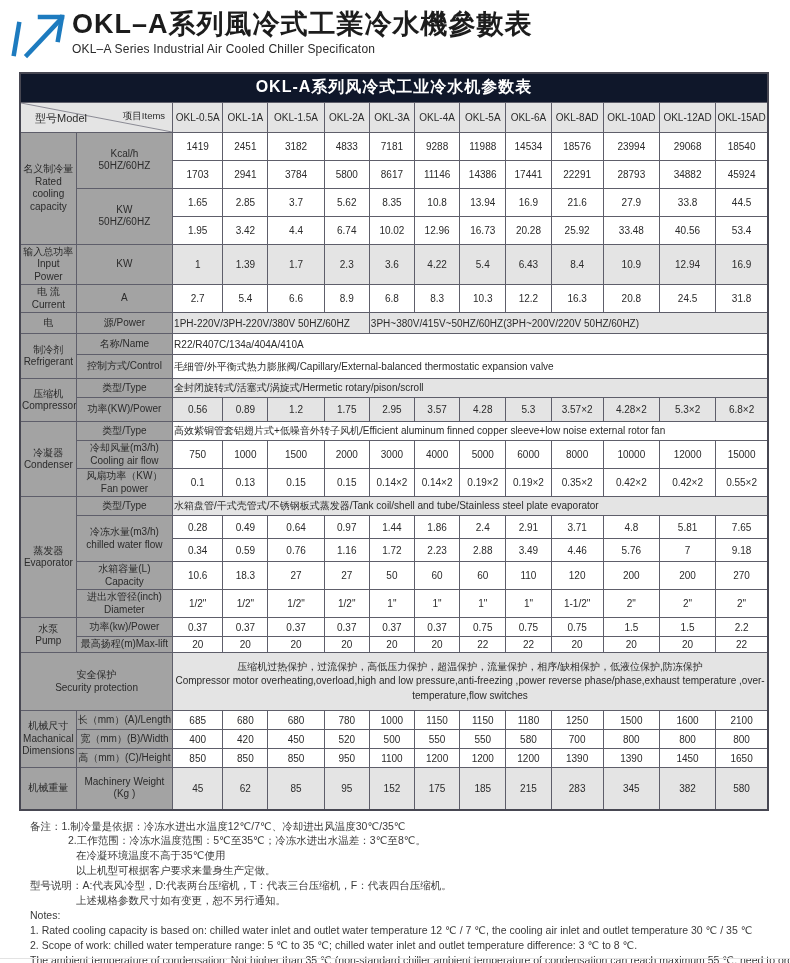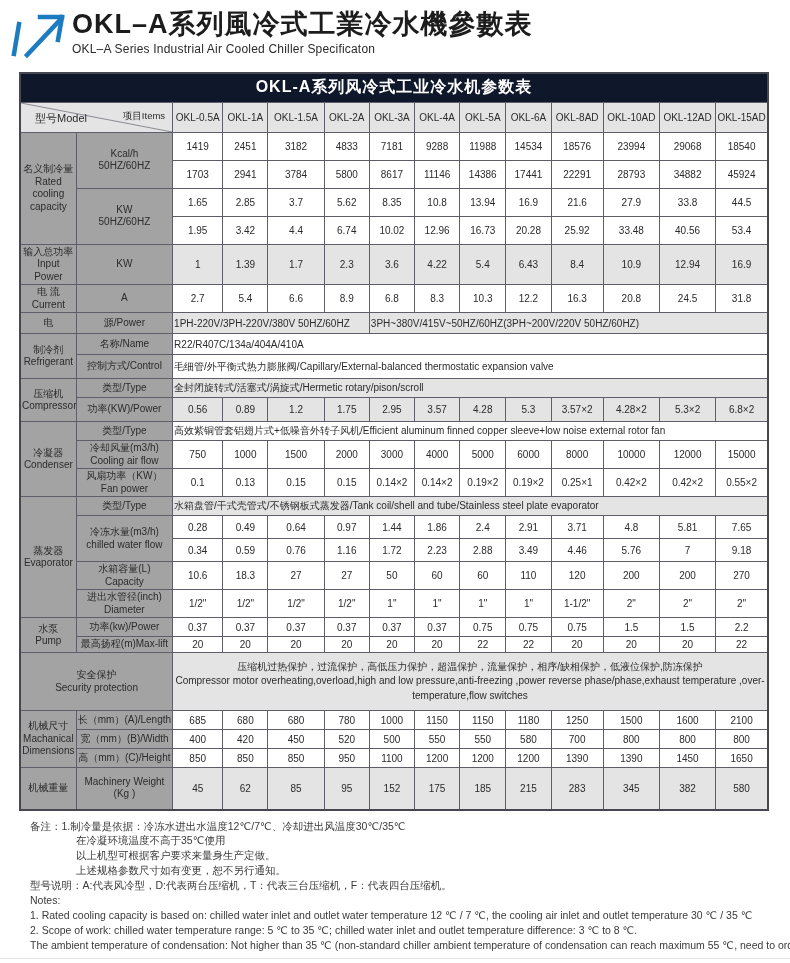--- a/index.html
+++ b/index.html
@@ -277,21 +277,21 @@
       <td class="lab">风扇功率（KW）
 Fan power</td>
       <td>0.1</td>
           <td>0.13</td>
           <td>0.15</td>
           <td>0.15</td>
           <td>0.14×2</td>
           <td>0.14×2</td>
           <td>0.19×2</td>
           <td>0.19×2</td>
-          <td>0.25×1</td>
+          <td>0.35×2</td>
           <td>0.42×2</td>
           <td>0.42×2</td>
           <td>0.55×2</td>
     </tr>
 
     <tr class="h19 btop">
       <td rowspan="5" class="lab">蒸发器
 Evaporator</td>
       <td class="lab">类型/Type</td>
       <td colspan="12" class="g wide">水箱盘管/干式壳管式/不锈钢板式蒸发器/Tank coil/shell and tube/Stainless steel plate evaporator</td>
@@ -465,24 +465,25 @@
           <td class="g">283</td>
           <td class="g">345</td>
           <td class="g">382</td>
           <td class="g">580</td>
     </tr>
   </tbody>
     </table>
 
   <div class="notes">
     <div class="ln">备注：1.制冷量是依据：冷冻水进出水温度12℃/7℃、冷却进出风温度30℃/35℃</div>
+    <div class="ln ind1">2.工作范围：冷冻水温度范围：5℃至35℃；冷冻水进出水温差：3℃至8℃。</div>
     <div class="ln ind2">在冷凝环境温度不高于35℃使用</div>
     <div class="ln ind2">以上机型可根据客户要求来量身生产定做。</div>
+    <div class="ln">型号说明：A:代表风冷型，D:代表两台压缩机，T：代表三台压缩机，F：代表四台压缩机。</div>
     <div class="ln ind2">上述规格参数尺寸如有变更，恕不另行通知。</div>
-    <div class="ln">型号说明：A:代表风冷型，D:代表两台压缩机，T：代表三台压缩机，F：代表四台压缩机。</div>
     <div class="ln">Notes:</div>
     <div class="ln">1. Rated cooling capacity is based on: chilled water inlet and outlet water temperature 12 ℃ / 7 ℃, the cooling air inlet and outlet temperature 30 ℃ / 35 ℃</div>
     <div class="ln">2. Scope of work: chilled water temperature range: 5 ℃ to 35 ℃; chilled water inlet and outlet temperature difference: 3 ℃ to 8 ℃.</div>
     <div class="ln">The ambient temperature of condensation: Not higher than 35 ℃ (non-standard chiller ambient temperature of condensation can reach maximum 55 ℃, need to order production).</div>
 
   </div>
 
   <div class="bottom-rule"></div>
 </div>
 

